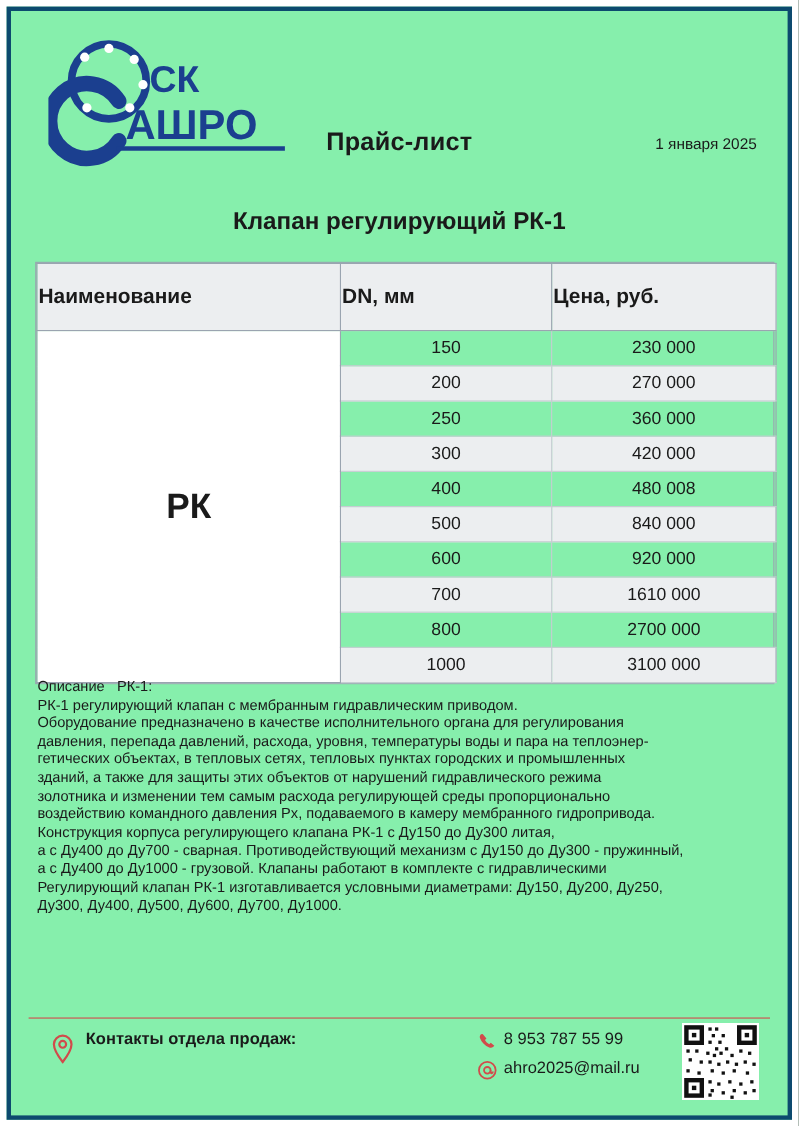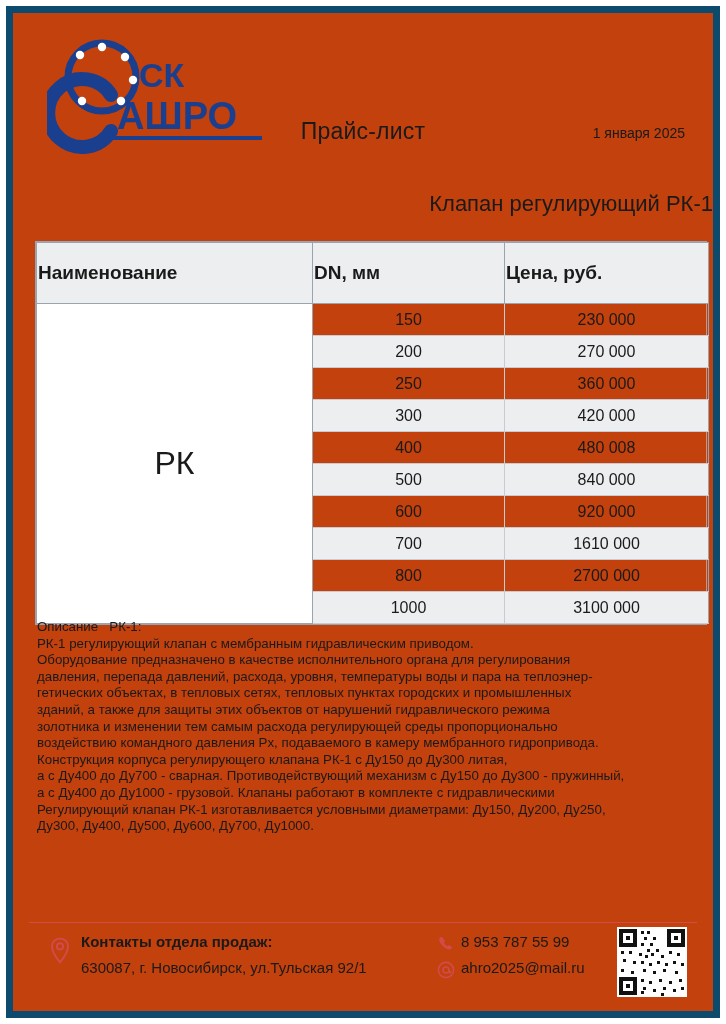--- a/index.html
+++ b/index.html
@@ -16,22 +16,22 @@
     font-family: "Liberation Sans", sans-serif;
     color: #1a1a1a;
     overflow: hidden;
   }
   .sheet {
     position: absolute;
     left: 6px;
     top: 6px;
     right: 6px;
     bottom: 6px;
-    border: 7px solid #0c4a6e;
-    background: #c2410c;
+    border: 4px solid #0c4a6e;
+    background: #86efac;
     box-sizing: border-box;
   }
 
   
   .header {
     position: relative;
     height: 150px;
   }
   .logo {
     position: absolute;
@@ -41,37 +41,37 @@
     height: 120px;
   }
   .logo svg { display:block; }
 
   .doc-title {
     position: absolute;
     left: 0; right: 0;
     top: 105px;
     text-align: center;
     font-size: 23px;
-    font-weight: normal;
+    font-weight: bold;
     letter-spacing: 0.2px;
   }
   .doc-date {
     position: absolute;
     right: 28px;
     top: 112px;
     font-size: 14px;
     color: #1a1a1a;
   }
   .product-title {
     position: absolute;
     left: 0; right: 0;
     top: 178px;
-    text-align: right;
+    text-align: center;
     font-size: 22px;
-    font-weight: normal;
+    font-weight: bold;
   }
 
   
   .table-wrap {
     position: absolute;
     left: 22px;
     top: 228px;
     width: 672px;
     border: 1px solid #9aa4b0;
     box-sizing: border-box;
@@ -96,21 +96,21 @@
     vertical-align: middle;
     font-size: 16px;
     height: 31px;
     padding: 0;
   }
   table.price td.name-cell {
     border-left: 1px solid #9aa4b0;
     border-right: 1px solid #9aa4b0;
     border-bottom: 1px solid #9aa4b0;
     font-size: 32px;
-    font-weight: normal;
+    font-weight: bold;
     background: #ffffff;
   }
   table.price tr.alt td { background: #eceef0; }
   table.price tr td.dn { border-left: 1px solid #9aa4b0; }
   table.price tr td.price-col { border-right: 1px solid #9aa4b0; }
   .col-name { width: 276px; }
   .col-dn { width: 192px; }
   .col-price { width: 204px; }
 
   
@@ -298,21 +298,20 @@
     <div class="footer-rule"></div>
     <div class="footer">
 
       <div class="pin-icon">
         <svg width="22" height="28" viewBox="0 0 22 28" xmlns="http://www.w3.org/2000/svg">
           <path d="M11 1.5c-4.4 0-8 3.5-8 7.9 0 5.9 8 16.1 8 16.1s8-10.2 8-16.1c0-4.4-3.6-7.9-8-7.9z" fill="none" stroke="#d14b4b" stroke-width="2"></path>
           <circle cx="11" cy="9.4" r="3.1" fill="none" stroke="#d14b4b" stroke-width="2"></circle>
         </svg>
       </div>
       <div class="contacts-title">Контакты отдела продаж:</div>
-      <div class="contacts-address">630087, г. Новосибирск, ул.Тульская 92/1</div>
 
       <div class="phone-icon">
         <svg width="18" height="18" viewBox="0 0 18 18" xmlns="http://www.w3.org/2000/svg">
           <path d="M3.2 2.2c-1 1-1.3 2.4-.8 3.7 1.4 3.8 4.6 7 8.4 8.4 1.3.5 2.7.2 3.7-.8l.9-.9-3.2-2.6-1.5 1.3c-1.6-.9-2.9-2.2-3.8-3.8l1.3-1.5L5.6 2.8l-.9-.9z" fill="#d14b4b"></path>
         </svg>
       </div>
       <div class="phone-text">8 953 787 55 99</div>
 
       <div class="mail-icon">
         <svg width="18" height="18" viewBox="0 0 18 18" xmlns="http://www.w3.org/2000/svg">

